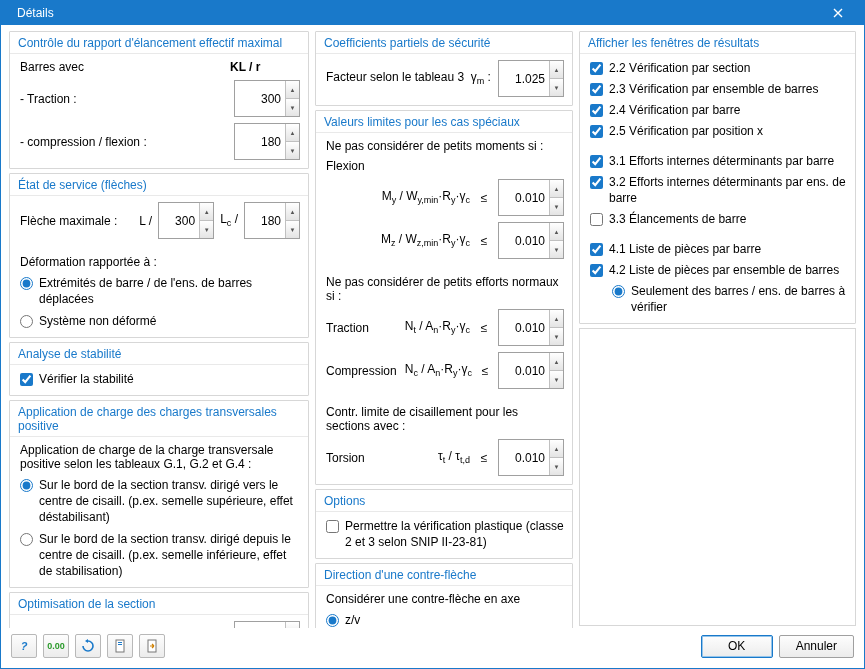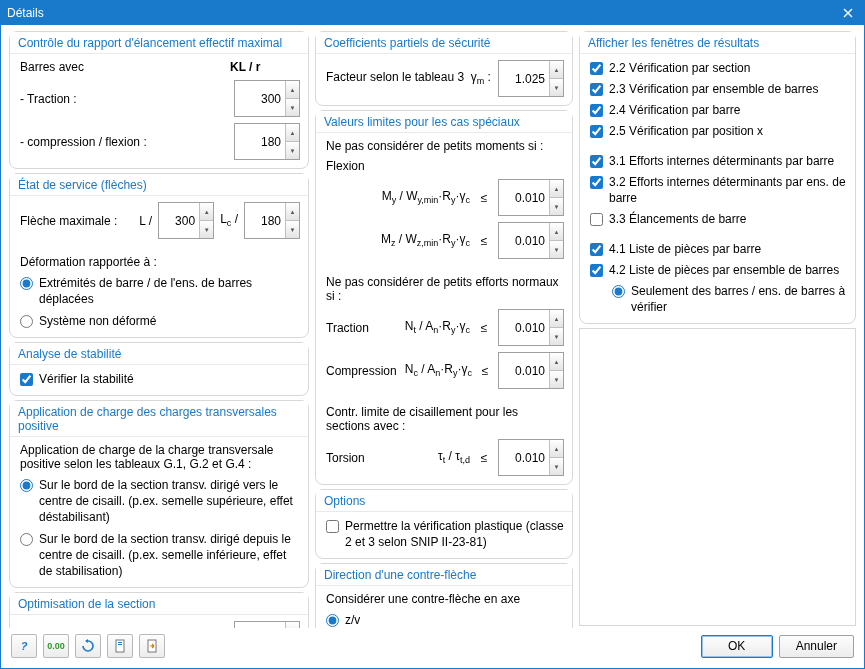--- a/index.html
+++ b/index.html
@@ -1,25 +1,25 @@
 <!DOCTYPE html>
 <html><head>
 <meta charset="utf-8">
 <style>
   * { box-sizing: border-box; }
   html,body { margin:0; padding:0; font-family: "Segoe UI", Tahoma, Arial, sans-serif; font-size:12px; color:#000; background:#fff; }
   .window { width:865px; height:669px; border:1px solid #1979ca; position:relative; display:flex; flex-direction:column; }
-  .titlebar { height:24px; background:#1979ca; color:#fff; display:flex; align-items:center; padding:0 6px; justify-content:space-between; font-size:12px; }
+  .titlebar { height:24px; background:#1979ca; color:#fff; display:flex; align-items:center; padding:0 16px; justify-content:space-between; font-size:12px; }
   .titlebar .close { width:20px; height:20px; display:flex; align-items:center; justify-content:center; cursor:pointer; }
   .body { flex:1; display:flex; gap:6px; padding:6px 8px 2px 8px; overflow:hidden; }
   .col { display:flex; flex-direction:column; gap:4px; }
   .col1 { width:300px; }
   .col2 { width:258px; }
   .col3 { flex:1; }
-  .group { border:1px solid #d7d7d7; border-radius:8px; }
+  .group { border:1px solid #d7d7d7; border-radius:1px; }
   .group-header { color:#1979ca; font-size:12px; padding:4px 8px 3px 8px; border-bottom:1px solid #e9e9e9; background:#fff; }
   .group-body { padding:6px 8px 8px 10px; display:flex; flex-direction:column; gap:6px; font-size:12px; }
   .row { display:flex; align-items:center; gap:6px; }
   .label { flex:1; }
   .spinner { display:inline-flex; align-items:stretch; border:1px solid #a0a0a0; height:37px; background:#fff; }
   .spinner input { border:none; width:50px; text-align:right; padding:0 4px; font-size:12px; font-family:inherit; outline:none; }
   .spin-btns { display:flex; flex-direction:column; width:14px; border-left:1px solid #c0c0c0; }
   .spin-btns div { flex:1; display:flex; align-items:center; justify-content:center; font-size:6px; line-height:1; background:linear-gradient(#fff,#e4e4e4); cursor:pointer; color:#555; }
   .spin-btns div:first-child { border-bottom:1px solid #c0c0c0; }
   .radio-row, .check-row { display:flex; align-items:flex-start; gap:6px; line-height:16px; }

